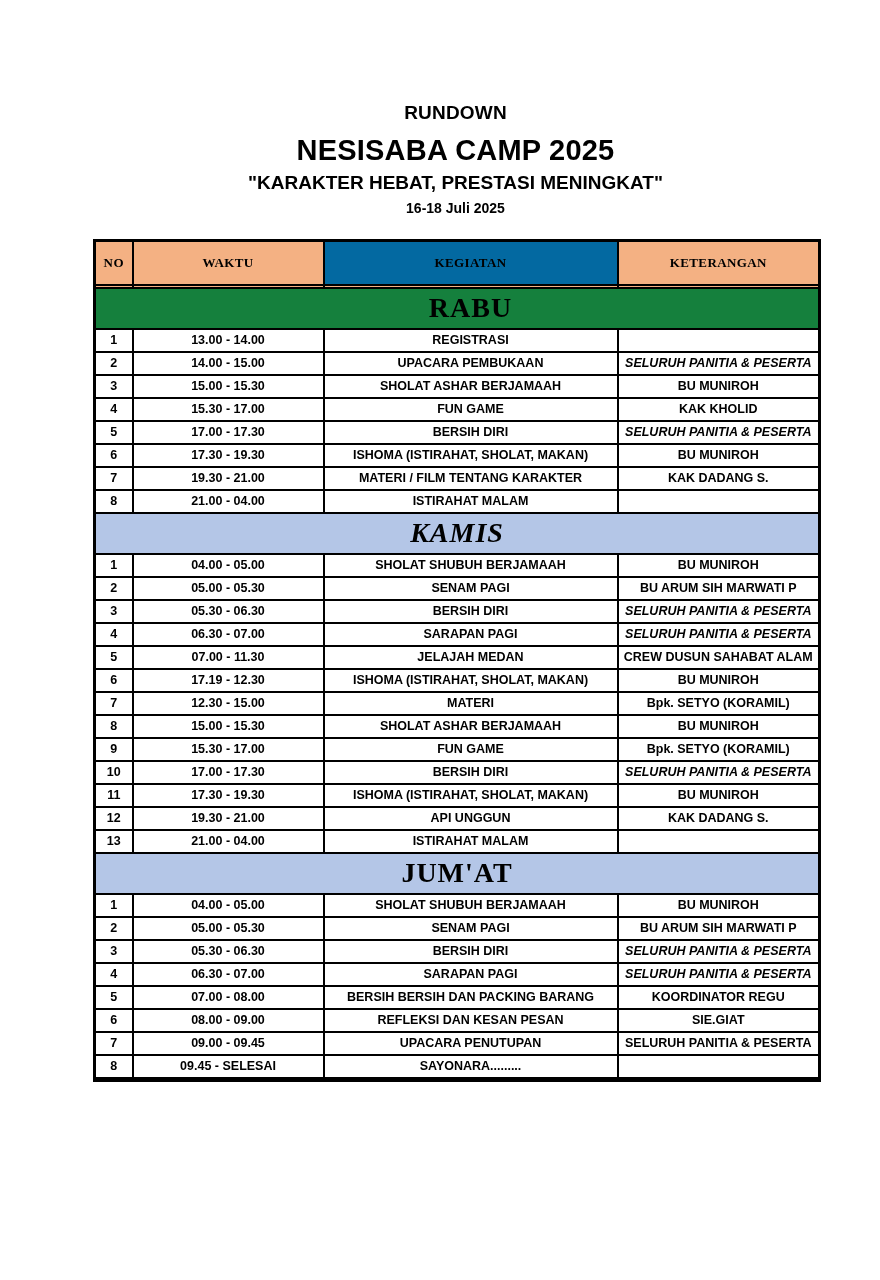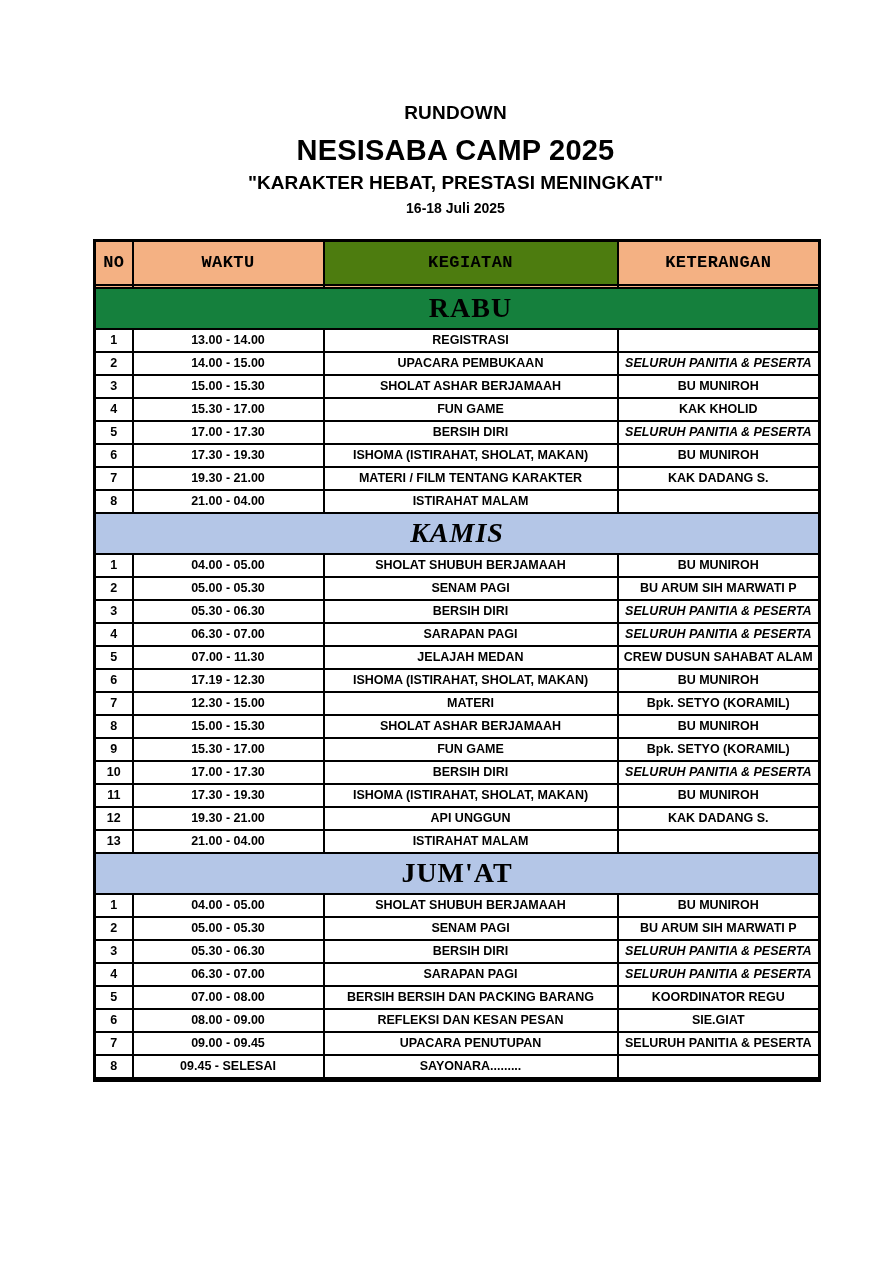--- a/index.html
+++ b/index.html
@@ -39,22 +39,22 @@
   table.rundown th,
   table.rundown td {
     border: 2px solid #000;
     text-align: center;
     vertical-align: middle;
     overflow: hidden;
     white-space: nowrap;
   }
   thead th {
     height: 44px;
-    font-family: Liberation Mono, monospace;
-    font-size: 17px;
+    font-family: Liberation Serif, serif;
+    font-size: 13px;
     font-weight: bold;
     letter-spacing: 0.4px;
   }
   tr.day-row td {
     height: 41px;
     font-family: "Liberation Serif", serif;
     font-size: 28px;
     font-weight: bold;
     letter-spacing: 1px;
   }
@@ -83,21 +83,21 @@
     <colgroup id="colgroup">
         <col style="width: 38px;">
         <col style="width: 191px;">
         <col style="width: 294px;">
         <col style="width: 202px;">
       </colgroup>
     <thead>
       <tr id="header-row">
           <th style="background: rgb(244, 177, 131);">NO</th>
           <th style="background: rgb(244, 177, 131);">WAKTU</th>
-          <th style="background: #4d7c0f;">KEGIATAN</th>
+          <th style="background: #0369a1;">KEGIATAN</th>
           <th style="background: rgb(244, 177, 131);">KETERANGAN</th>
         </tr>
     </thead>
     <tbody id="table-body">
         <tr class="spacer-head">
           <td style="background: rgb(244, 177, 131);"></td>
           <td style="background: rgb(244, 177, 131);"></td>
           <td style="background: rgb(244, 177, 131);"></td>
           <td style="background: rgb(244, 177, 131);"></td>
         </tr>

